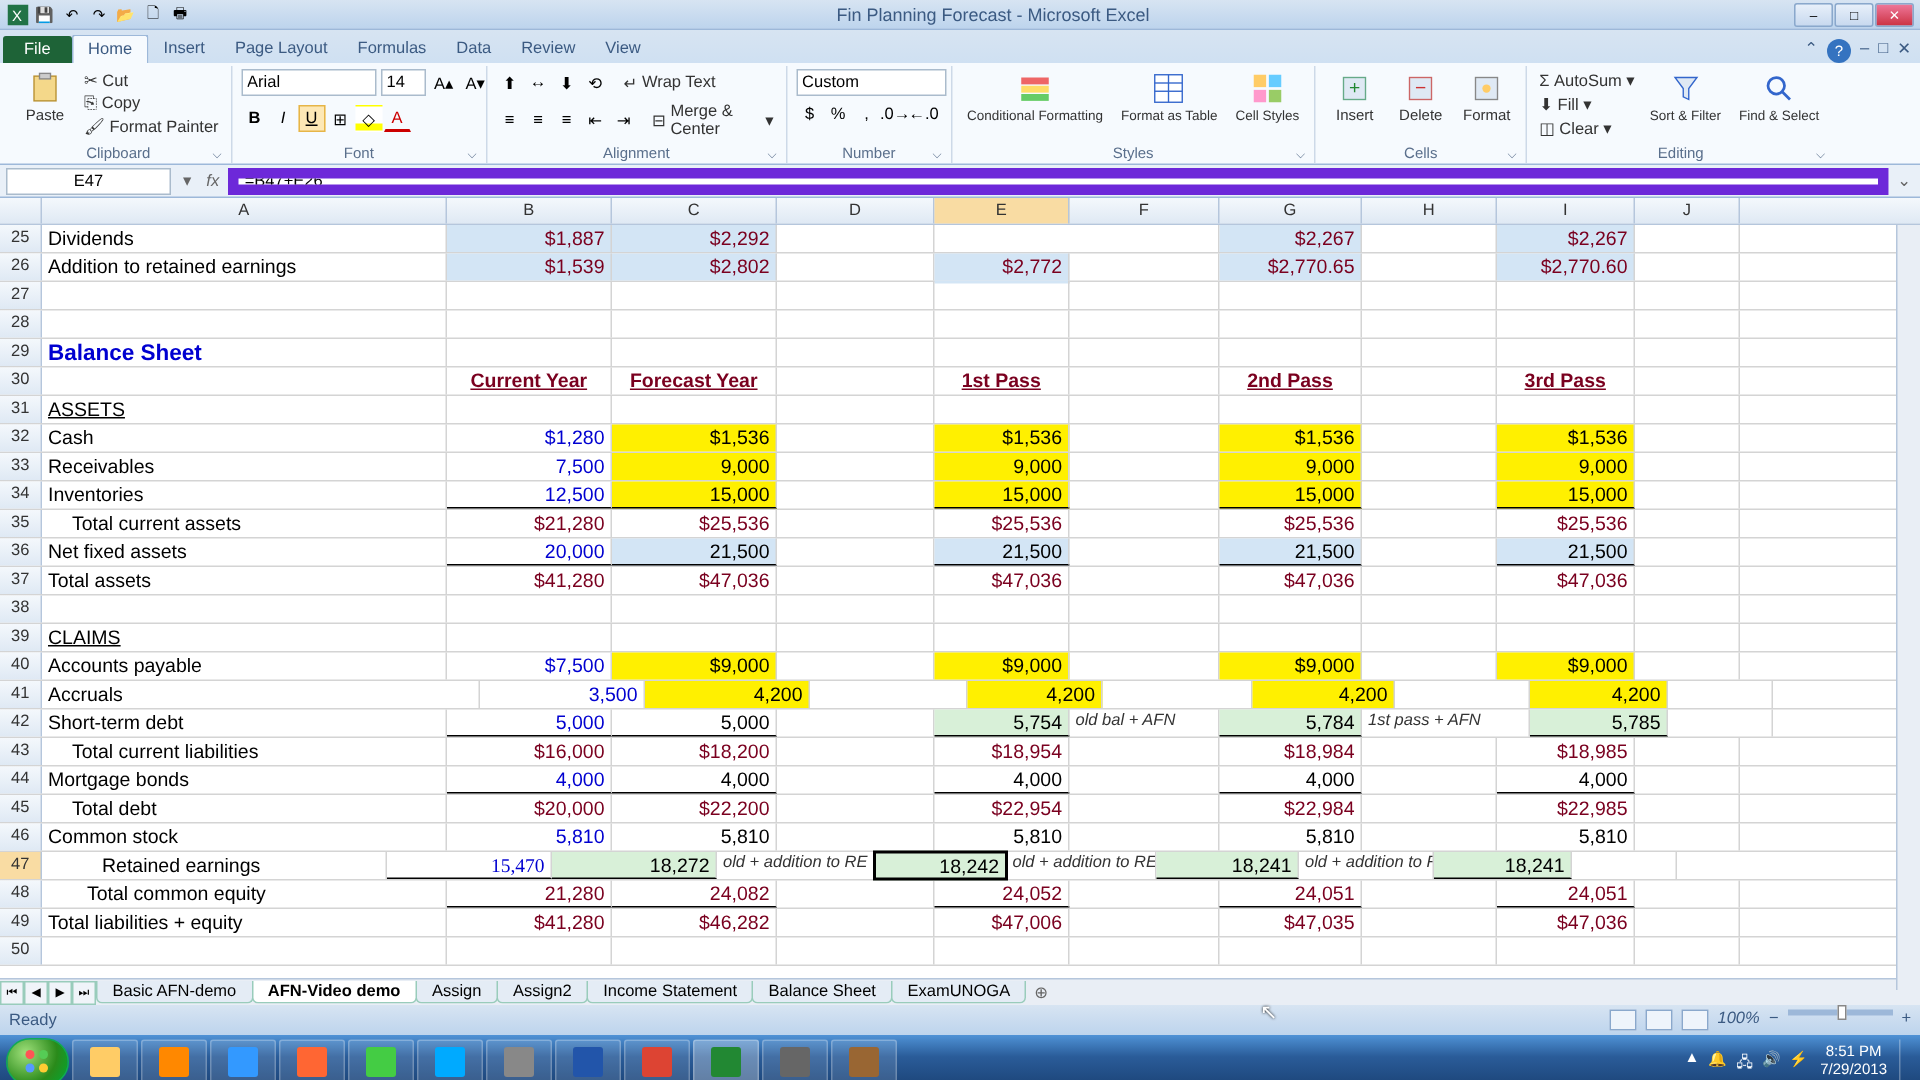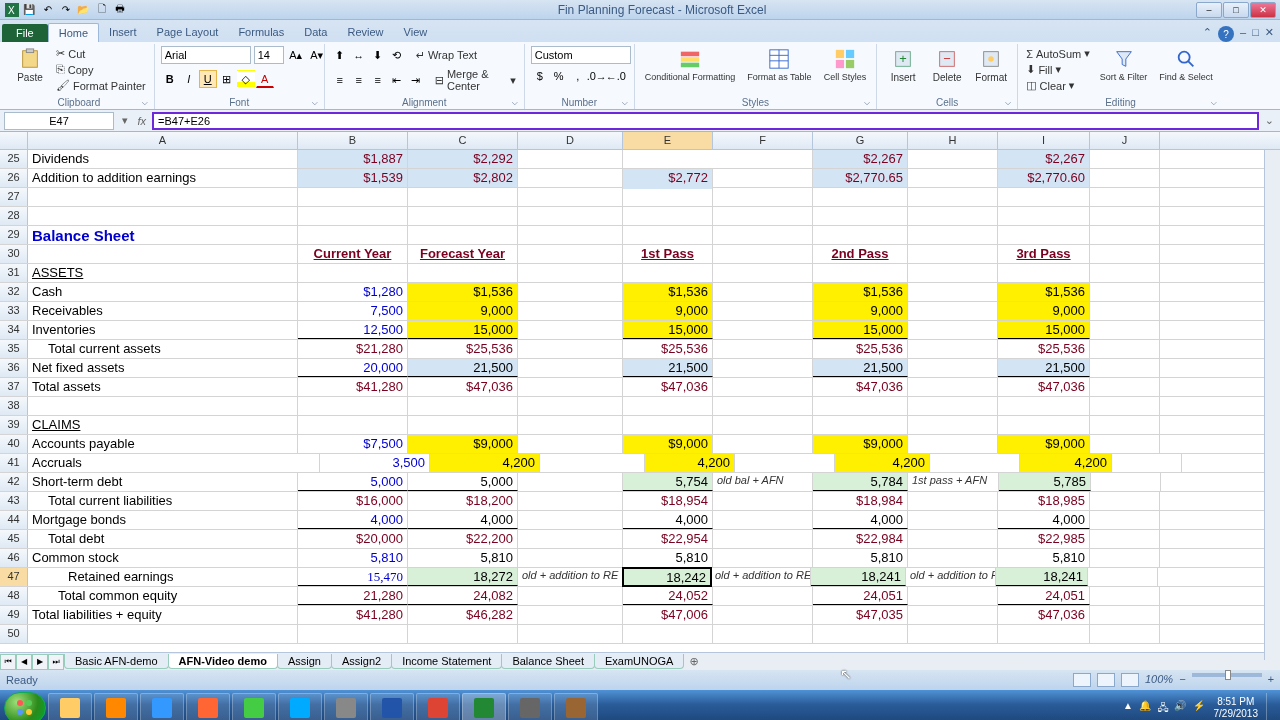--- a/index.html
+++ b/index.html
@@ -35,21 +35,21 @@
 .combo { border: 1px solid #abc; background: #fff; height: 18px; font-size: 11px; padding: 0 3px; }
 .font-row { display: flex; gap: 3px; margin-bottom: 3px; }
 .fmt-btns { display: flex; gap: 1px; }
 .fbtn { width: 18px; height: 18px; border: 1px solid transparent; display: flex; align-items: center; justify-content: center; cursor: pointer; font-size: 11px; }
 .fbtn.active { background: #fde8b6; border-color: #e6b548; }
 
 
 .formula-bar { height: 22px; background: #e9f0f8; border-bottom: 1px solid #9db8d9; display: flex; align-items: center; }
 .name-box { width: 110px; height: 18px; background: #fff; border: 1px solid #abc; margin: 0 4px; padding: 0 4px; display: flex; align-items: center; justify-content: center; font-size: 11px; }
 .fx-label { font-style: italic; color: #666; padding: 0 6px; }
-.formula-input { flex: 1; height: 18px; background: #fff; border: 2px solid #6d28d9; padding: 0 4px; font-size: 11px; }
+.formula-input { flex: 1; height: 18px; background: #fff; border: 7px solid #6d28d9; padding: 0 4px; font-size: 11px; }
 
 
 .grid-wrap { position: relative; background: #fff; }
 .col-headers { display: flex; height: 18px; background: linear-gradient(#f4f8fc,#dfe9f4); border-bottom: 1px solid #b5c6dc; }
 .corner { width: 28px; border-right: 1px solid #b5c6dc; }
 .col-h { text-align: center; border-right: 1px solid #b5c6dc; font-size: 11px; color: #333; padding-top: 2px; }
 .col-h.sel { background: #f9dca3; }
 .grid-body { height: 502px; overflow: hidden; position: relative; }
 .row { display: flex; height: 19px; border-bottom: 1px solid #d4d4d4; }
 .row-h { width: 28px; background: linear-gradient(#f4f8fc,#dfe9f4); border-right: 1px solid #b5c6dc; text-align: center; font-size: 11px; color: #333; padding-top: 2px; }
@@ -345,21 +345,21 @@
         <div class="cell r " style="width: 105px;"></div>
         <div class="cell r ltblue darkred" style="width: 90px; margin-top: 37px;">$2,268</div>
         <div class="cell r " style="width: 100px;"></div>
         <div class="cell r ltblue darkred" style="width: 95px;">$2,267</div>
         <div class="cell r " style="width: 90px;"></div>
         <div class="cell r ltblue darkred" style="width: 92px;">$2,267</div>
         <div class="cell r " style="width: 70px;"></div>
       </div>
       <div class="row">
         <div class="row-h">26</div>
-        <div class="cell " style="width: 270px;">Addition to addition earnings</div>
+        <div class="cell " style="width: 270px;">Addition to retained earnings</div>
         <div class="cell r ltblue darkred" style="width: 110px;">$1,539</div>
         <div class="cell r ltblue darkred" style="width: 110px;">$2,802</div>
         <div class="cell r " style="width: 105px;"></div>
         <div class="cell r ltblue darkred" style="width: 90px;">$2,772</div>
         <div class="cell r " style="width: 100px;"></div>
         <div class="cell r ltblue darkred" style="width: 95px;">$2,770.65</div>
         <div class="cell r " style="width: 90px;"></div>
         <div class="cell r ltblue darkred" style="width: 92px;">$2,770.60</div>
         <div class="cell r " style="width: 70px;"></div>
       </div>
@@ -560,21 +560,21 @@
       </div>
       <div class="row">
         <div class="row-h">42</div>
         <div class="cell " style="width: 270px;">Short-term debt</div>
         <div class="cell r blue ul-cell" style="width: 110px;">5,000</div>
         <div class="cell r ul-cell" style="width: 110px;">5,000</div>
         <div class="cell r " style="width: 105px;"></div>
         <div class="cell r ltgreen ul-cell" style="width: 90px;">5,754</div>
         <div class="cell italic" style="width: 100px;">old bal + AFN</div>
         <div class="cell r ltgreen ul-cell" style="width: 95px;">5,784</div>
-        <div class="cell italic" style="width: 91px;">1st pass + AFN</div>
+        <div class="cell italic" style="width: 112px;">1st pass + AFN</div>
         <div class="cell r ltgreen ul-cell" style="width: 92px;">5,785</div>
         <div class="cell r " style="width: 70px;"></div>
       </div>
       <div class="row">
         <div class="row-h">43</div>
         <div class="cell indent" style="width: 270px;">Total current liabilities</div>
         <div class="cell r darkred" style="width: 110px;">$16,000</div>
         <div class="cell r darkred" style="width: 110px;">$18,200</div>
         <div class="cell r " style="width: 105px;"></div>
         <div class="cell r darkred" style="width: 90px;">$18,954</div>
@@ -618,21 +618,21 @@
         <div class="cell r " style="width: 105px;"></div>
         <div class="cell r " style="width: 90px;">5,810</div>
         <div class="cell r " style="width: 100px;"></div>
         <div class="cell r " style="width: 95px;">5,810</div>
         <div class="cell r " style="width: 90px;"></div>
         <div class="cell r " style="width: 92px;">5,810</div>
         <div class="cell r " style="width: 70px;"></div>
       </div>
       <div class="row">
         <div class="row-h sel">47</div>
-        <div class="cell " style="width: 270px; padding-left: 40px;">Retained earnings</div>
+        <div class="cell " style="width: 230px; padding-left: 40px;">Retained earnings</div>
         <div class="cell r blue ul-cell" style="width: 110px; font-family: Liberation Serif, serif;">15,470</div>
         <div class="cell r ltgreen ul-cell" style="width: 110px;">18,272</div>
         <div class="cell italic" style="width: 105px;">old + addition to RE</div>
         <div class="cell r ltgreen ul-cell active-cell" style="width: 90px;">18,242</div>
         <div class="cell italic" style="width: 100px;">old + addition to RE</div>
         <div class="cell r ltgreen ul-cell" style="width: 95px;">18,241</div>
         <div class="cell italic" style="width: 90px;">old + addition to RE</div>
         <div class="cell r ltgreen ul-cell" style="width: 92px;">18,241</div>
         <div class="cell r " style="width: 70px;"></div>
       </div>

